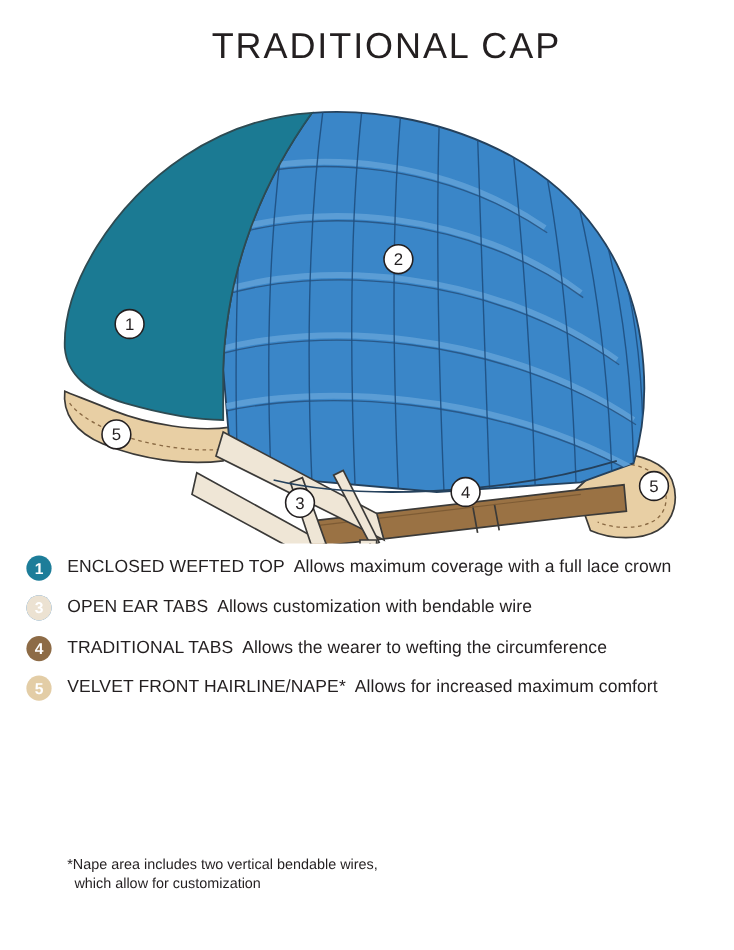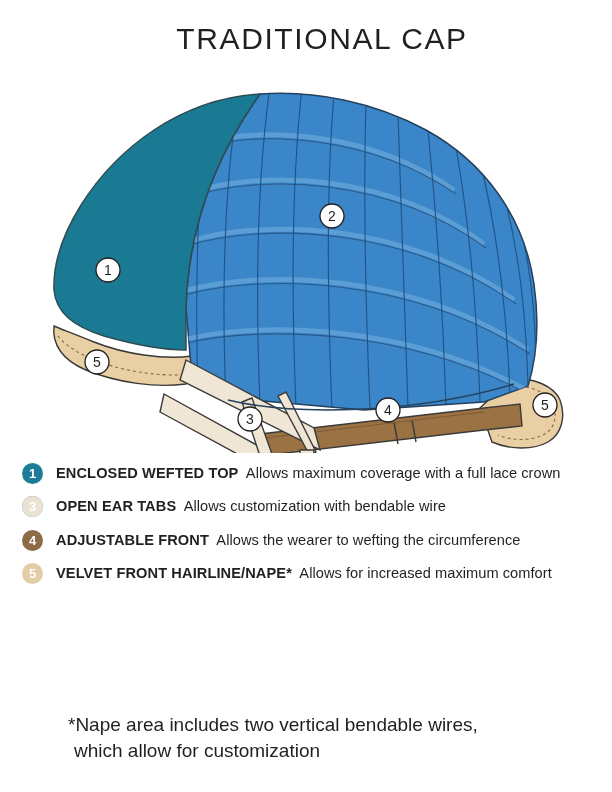--- a/index.html
+++ b/index.html
@@ -67,32 +67,32 @@
     line-height: 21px;
     text-align: center;
     font-family: "Liberation Sans", sans-serif;
   }
   .legend-text {
     font-size: 14.6px;
     color: #231f20;
     letter-spacing: 0.05px;
   }
   .legend-head {
-    font-weight: bold;
+    font-weight: normal;
     letter-spacing: 0.1px;
   }
   .legend-desc {
     font-weight: normal;
   }
   #footnote {
     position: absolute;
     top: 712px;
-    left: 68px;
+    left: 56px;
     width: 520px;
-    font-size: 19px;
+    font-size: 12px;
     line-height: 1.36;
     color: #231f20;
   }
   #footnote .fn-line { display: block; }
   #footnote .fn-line2 { padding-left: 6px; }
 </style>
 </head>
 <body>
 
 <div id="page-title">TRADITIONAL CAP</div>
@@ -232,21 +232,21 @@
     <span class="legend-badge" style="background: rgb(58, 134, 200);">2</span>
   </div>
 
   <div class="legend-item">
     <span class="legend-badge" style="background: rgb(236, 226, 210);">3</span>
     <span class="legend-text"><span class="legend-head">OPEN EAR TABS</span><span class="legend-desc" style="white-space: pre-wrap;">  Allows customization with bendable wire</span></span>
   </div>
 
   <div class="legend-item">
     <span class="legend-badge" style="background: rgb(141, 107, 70);">4</span>
-    <span class="legend-text"><span class="legend-head">ADJUSTABLE FRONT</span><span class="legend-desc" style="white-space: pre-wrap;">  Allows the wearer to wefting the circumference</span></span>
+    <span class="legend-text"><span class="legend-head">TRADITIONAL TABS</span><span class="legend-desc" style="white-space: pre-wrap;">  Allows the wearer to wefting the circumference</span></span>
   </div>
 
   <div class="legend-item">
     <span class="legend-badge" style="background: rgb(227, 205, 166);">5</span>
     <span class="legend-text"><span class="legend-head">VELVET FRONT HAIRLINE/NAPE*</span><span class="legend-desc" style="white-space: pre-wrap;">  Allows for increased maximum comfort</span></span>
   </div>
 
 </div>
 
 <div id="footnote">

